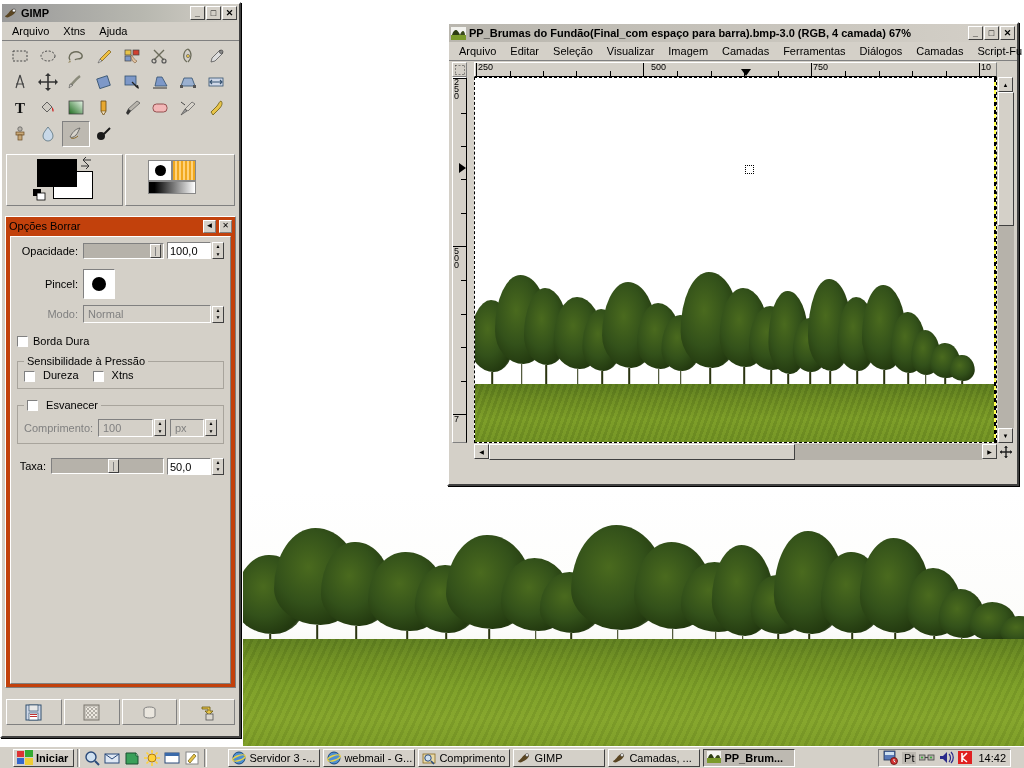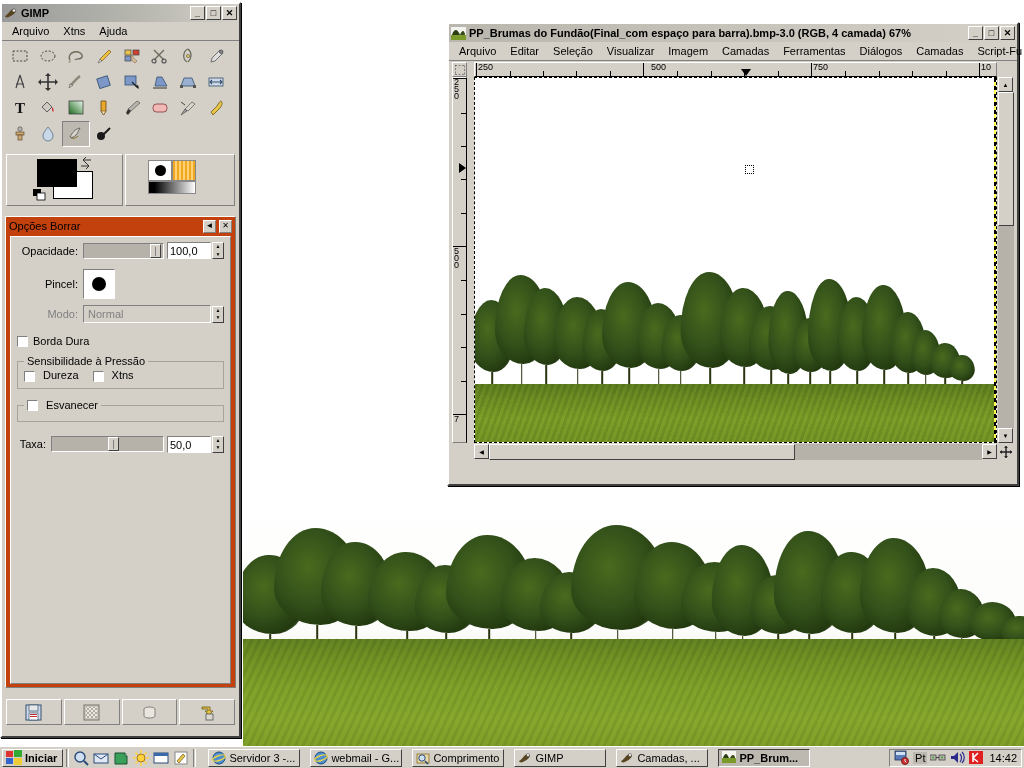--- a/index.html
+++ b/index.html
@@ -311,33 +311,33 @@
   #cursor {
     position: absolute; width: 9px; height: 9px;
     border: 1px dotted #000;
   }
 
   
   #taskbar {
     position: absolute; left: 0; bottom: 0; width: 1024px; height: 22px;
     background: #d4d0c8;
     border-top: 1px solid #ffffff;
-    display: flex; align-items: center; padding: 0 2px;
+    display: flex; align-items: center; padding: 0 13px;
   }
   #start-btn {
     height: 18px; display: flex; align-items: center; padding: 0 5px 0 3px;
     background: #d4d0c8; font-weight: bold; font-size: 11px;
     border-top: 1px solid #fff; border-left: 1px solid #fff;
     border-right: 1px solid #404040; border-bottom: 1px solid #404040;
   }
   .vsep { width: 3px; height: 18px; margin: 0 3px;
     border-left: 1px solid #808080; border-right: 1px solid #fff; }
   #quicklaunch { display: flex; align-items: center; gap: 2px; }
   .ql { width: 18px; height: 18px; display: flex; align-items: center; justify-content: center; }
-  #tasks { display: flex; align-items: flex-end; gap: 10px; flex: 1 1 auto; margin-left: 9px; }
+  #tasks { display: flex; align-items: flex-end; gap: 3px; flex: 1 1 auto; margin-left: 18px; }
   .task {
     width: 92px; height: 18px; display: flex; align-items: center; gap: 3px;
     padding: 0 3px; font-size: 11px; background: #d4d0c8; overflow: hidden; white-space: nowrap;
     border-top: 1px solid #fff; border-left: 1px solid #fff;
     border-right: 1px solid #404040; border-bottom: 1px solid #404040;
   }
   .task.active {
     background: #bdb9b1; font-weight: bold;
     border-top: 1px solid #404040; border-left: 1px solid #404040;
     border-right: 1px solid #fff; border-bottom: 1px solid #fff;
@@ -724,20 +724,33 @@
             <span>Xtns</span>
           </span>
         </div>
       </div>
 
       <div class="frame" style="margin-top:16px;padding-top:9px;">
         <span class="legend">
           <span class="chk"></span>
           <span>Esvanecer</span>
         </span>
+        <div class="row" style="margin:4px 0 0 0;">
+          <span class="lbl dim" style="width:74px;">Comprimento:</span>
+          <span class="combo">100</span>
+          <span class="spin">
+              <span>▲</span>
+              <span>▼</span>
+            </span>
+          <span class="combo" style="flex:0 0 34px;margin-left:4px;">px</span>
+          <span class="spin">
+              <span>▲</span>
+              <span>▼</span>
+            </span>
+        </div>
       </div>
 
       <div class="row" style="margin-top:14px;">
         <span class="lbl" style="width:34px;">Taxa:</span>
         <span class="slider">
             <span class="thumb" style="left:50%;"></span>
           </span>
         <span class="numbox">50,0</span>
         <span class="spin">
             <span>▲</span>

